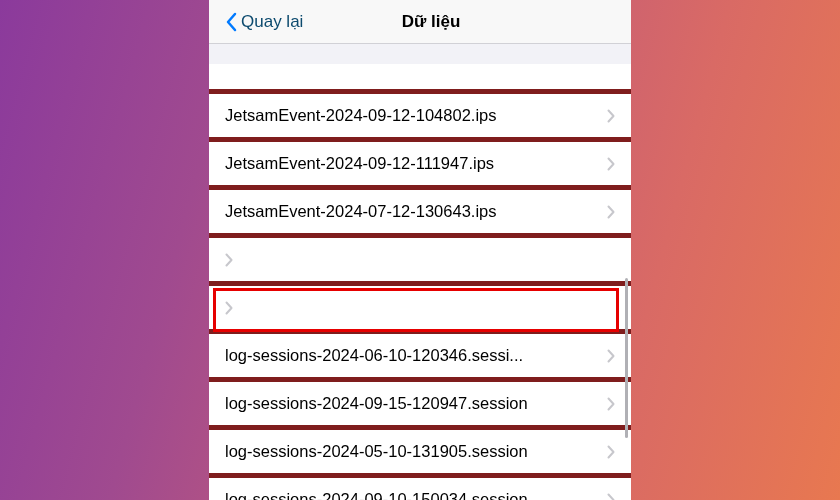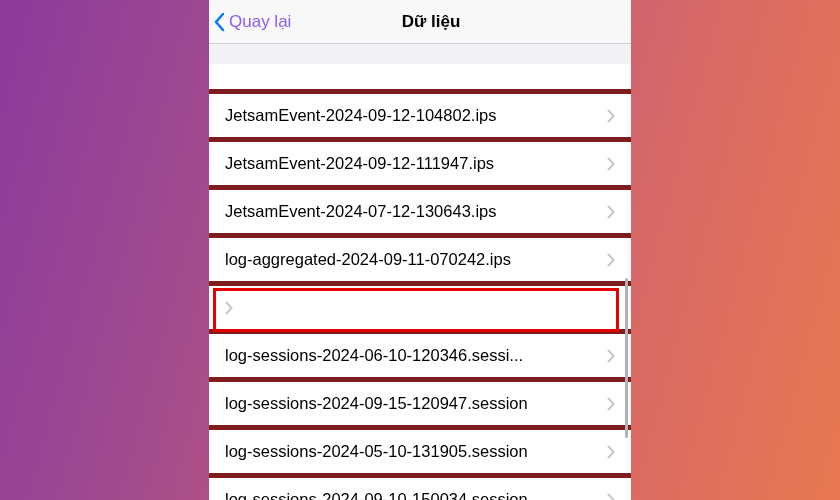--- a/index.html
+++ b/index.html
@@ -23,23 +23,23 @@
       height: 44px;
       background: #f8f8f8;
       border-bottom: 1px solid #d1d1d6;
       display: flex;
       align-items: center;
       position: relative;
     }
     .back-link {
       display: flex;
       align-items: center;
-      color: #8b5cf6;
+      color: #0c4a6e;
       font-size: 17px;
-      padding-left: 4px;
+      padding-left: 16px;
       cursor: pointer;
     }
     .back-chevron {
       display: inline-block;
       margin-right: 4px;
     }
     .back-chevron svg { display: block; }
     .nav-title {
       position: absolute;
       left: 50%;
@@ -140,21 +140,20 @@
       </div>
       <div class="row">
         <span class="row-label">JetsamEvent-2024-07-12-130643.ips</span>
         <span class="row-chevron">
           <svg width="8" height="14" viewBox="0 0 8 14">
             <polyline points="1.5,1.5 6.5,7 1.5,12.5" fill="none" stroke="#c7c7cc" stroke-width="2" stroke-linecap="round" stroke-linejoin="round"></polyline>
           </svg>
         </span>
       </div>
       <div class="row">
-        <span class="row-label">log-aggregated-2024-09-11-070242.ips</span>
         <span class="row-chevron">
           <svg width="8" height="14" viewBox="0 0 8 14">
             <polyline points="1.5,1.5 6.5,7 1.5,12.5" fill="none" stroke="#c7c7cc" stroke-width="2" stroke-linecap="round" stroke-linejoin="round"></polyline>
           </svg>
         </span>
       </div>
       <div class="row">
         <span class="row-chevron">
           <svg width="8" height="14" viewBox="0 0 8 14">
             <polyline points="1.5,1.5 6.5,7 1.5,12.5" fill="none" stroke="#c7c7cc" stroke-width="2" stroke-linecap="round" stroke-linejoin="round"></polyline>

